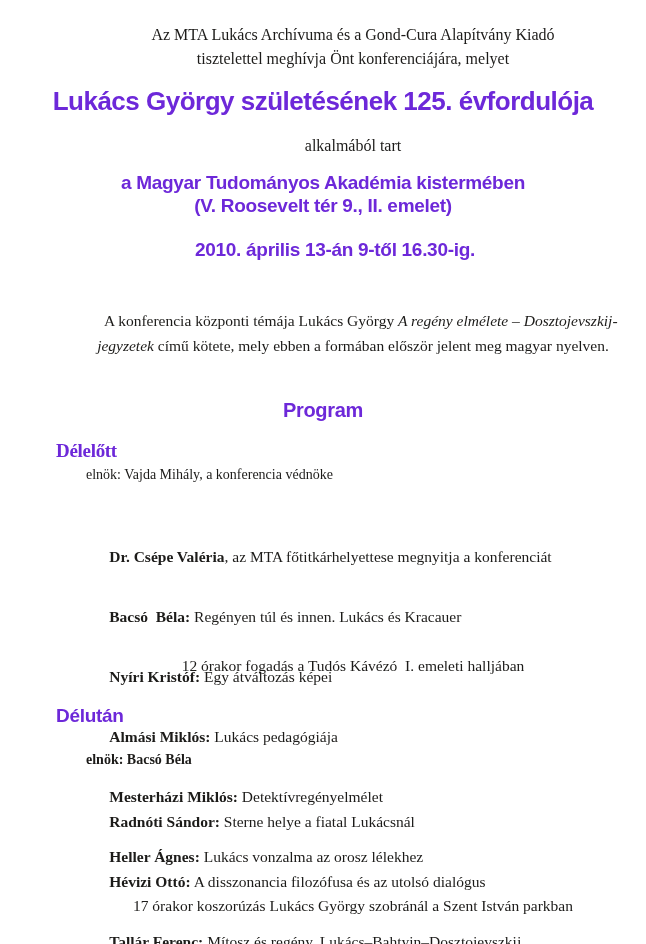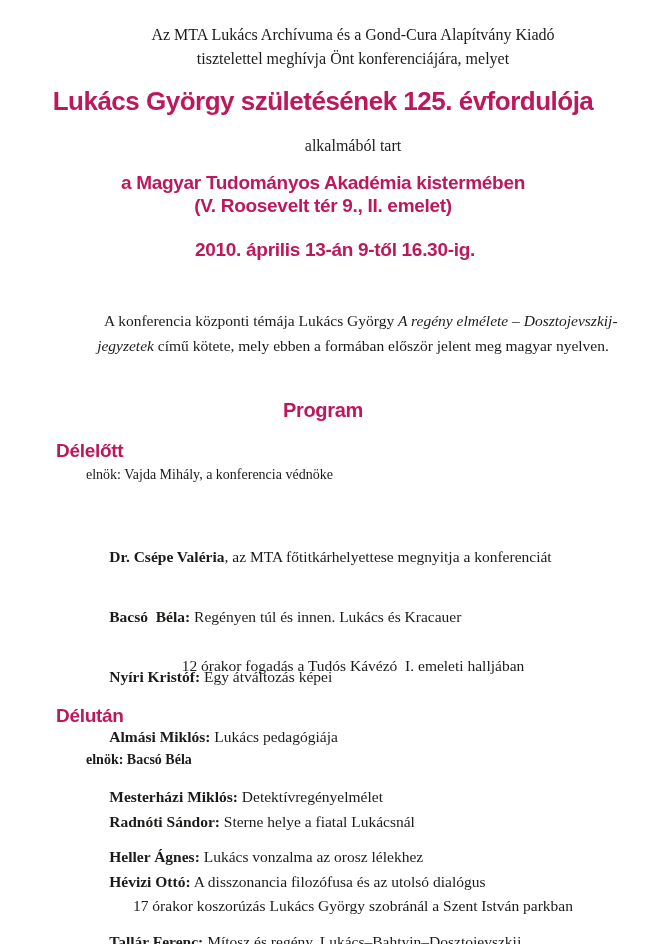--- a/index.html
+++ b/index.html
@@ -20,21 +20,21 @@
   .center { text-align: center; }
   .serif {
     font-family: "Liberation Serif", "DejaVu Serif", serif;
     color: #1c1b19;
     white-space: pre-wrap;
     padding-left: 30px;
   }
   .sans-head {
     font-family: "Liberation Sans", "DejaVu Sans", sans-serif;
     font-weight: 700;
-    color: #be185d;
+    color: #6d28d9;
     letter-spacing: -0.3px;
   }
   .hdr-line { top: 24px; font-size: 16px; line-height: 21px; }
   .hdr-line2 { top: 48px; font-size: 16px; line-height: 21px; }
   .main-title {
     top: 84px;
     font-size: 26px;
     line-height: 34px;
     letter-spacing: -0.5px;
   }
@@ -45,21 +45,21 @@
     top: 283px;
     left: 40px;
     width: 566px;
     font-size: 15.5px;
     line-height: 25px;
     text-align: center;
   }
   .intro .it { font-style: italic; }
   .program-head { top: 396px; font-size: 20px; line-height: 28px; }
   .session-label { left: 56px; width: 540px; font-size: 19px; line-height: 23px; }
-  .session-label.morning { top: 439px; }
+  .session-label.morning { top: 439px; font-family: Liberation Serif, serif; }
   .session-label.afternoon { top: 704px; }
   .chair { left: 56px; width: 560px; font-size: 14px; line-height: 18px; }
   .chair.morning { top: 466px; }
   .chair.afternoon { top: 751px; font-weight: bold; }
   .talks { left: 56px; width: 560px; font-size: 15.5px; }
   .talks.morning { top: 488px; }
   .talks.afternoon { top: 753px; }
   .talk-row { height: 24px; line-height: 22px; white-space: pre-wrap; }
   .talk-name { font-weight: 700; white-space: pre-wrap; }
   .talk-text { white-space: pre-wrap; }

